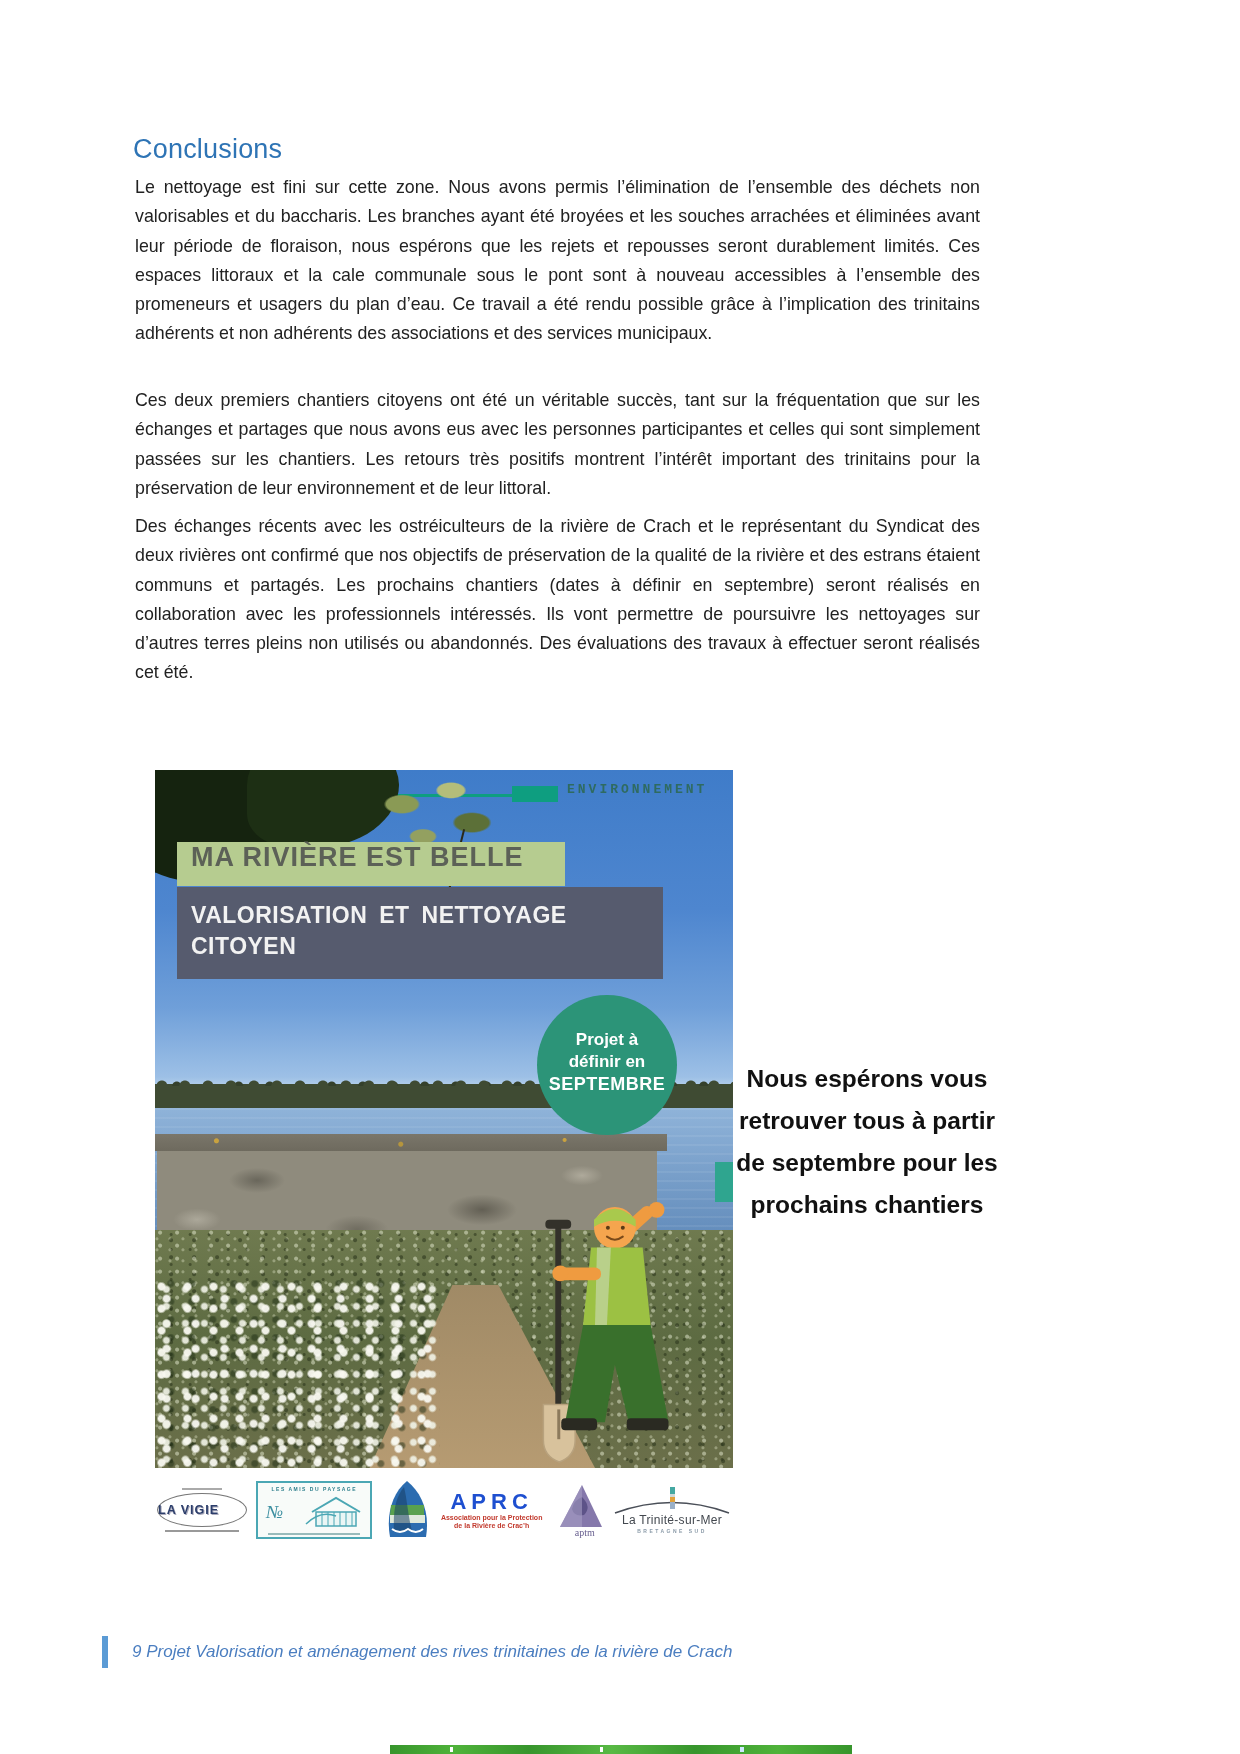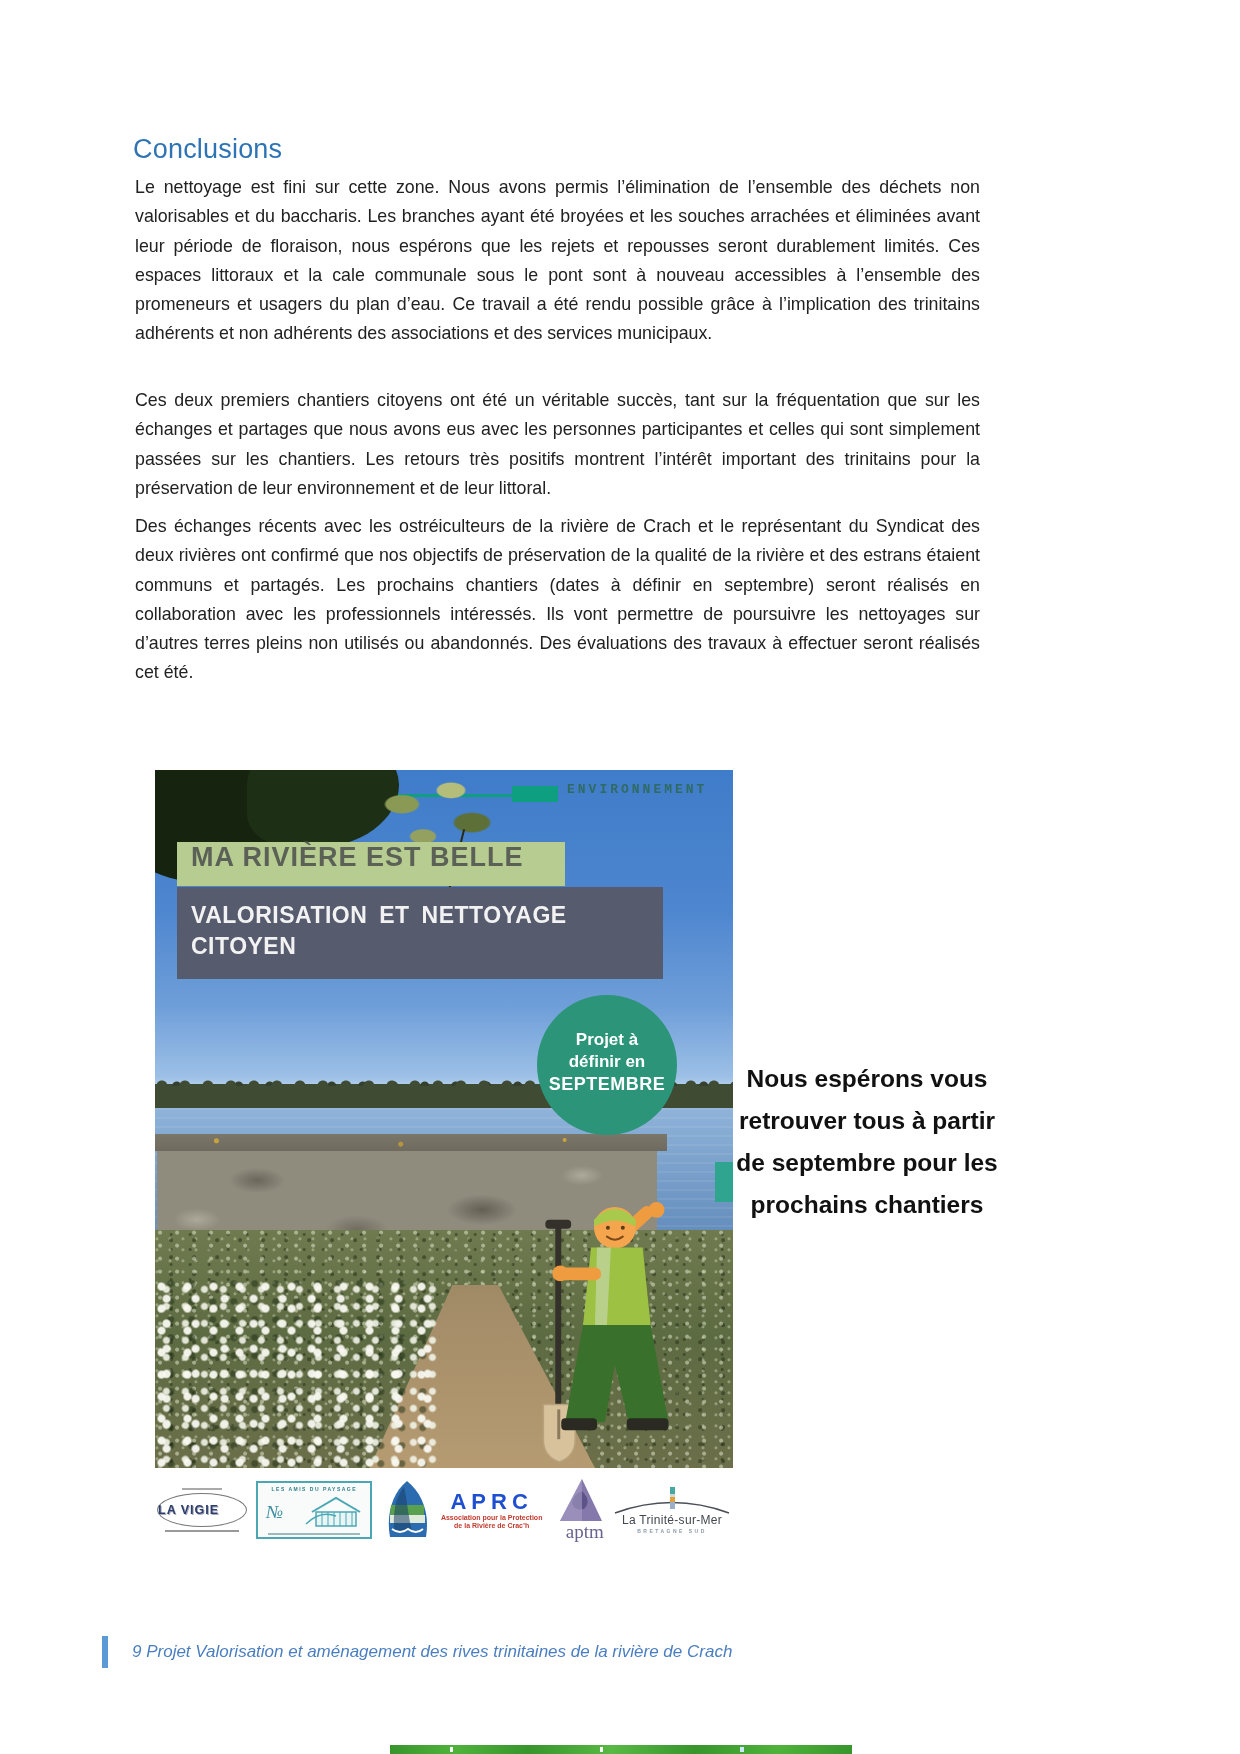--- a/index.html
+++ b/index.html
@@ -104,21 +104,21 @@
 
   .amis-box { width:116px; height:58px; border:2px solid #4ba7b4; background:#f8fbf9; position:relative; overflow:hidden; }
   .amis-top { font-size:5px; letter-spacing:1.5px; color:#2e7f8c; text-align:center; margin-top:3px; font-weight:700; }
   .amis-row { display:flex; align-items:center; justify-content:space-between; padding:2px 6px 0 8px; }
   .amis-n { font-family:"Liberation Serif", serif; font-style:italic; font-size:18px; color:#3b8ea0; }
   .amis-bottom { position:absolute; bottom:2px; left:10px; right:10px; height:2px; background:#9bb; }
 
   .aprc-label { font-size:22px; font-weight:800; color:#1e4fd0; letter-spacing:5px; line-height:24px; }
   .aprc-sub { font-size:7px; font-weight:700; color:#c23a2e; line-height:8.5px; text-align:center; }
 
-  .aptm-label { font-family:"Liberation Serif", serif; font-size:19px; color:#6a6191; margin-top:-2px; margin-left:14px; }
+  .aptm-label { font-family:"Liberation Serif", serif; font-size:10px; color:#6a6191; margin-top:-2px; margin-left:14px; }
 
   .tbar { width:5px; height:22px; margin-bottom:-9px; z-index:2;
           background:linear-gradient(180deg,#45a8a2 0 30%, #cfd8d7 30% 45%, #e2a23b 45% 70%, #9ab0c8 70% 100%); }
   .tname { font-size:12px; color:#43484f; letter-spacing:.3px; margin-top:-2px; }
   .tsub { font-size:5px; letter-spacing:2.5px; color:#8a9aa8; margin-top:1px; font-weight:700; }
 
   
   .callout { position:absolute; left:722px; top:1030px; width:290px; text-align:center;margin-top:28px; }
   .callout div { font-size:24.5px; font-weight:700; color:#111; line-height:42px; }
 

